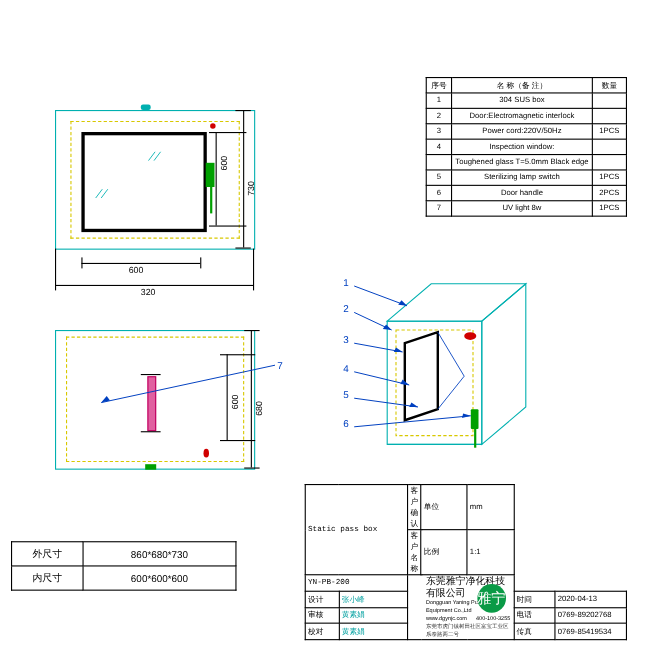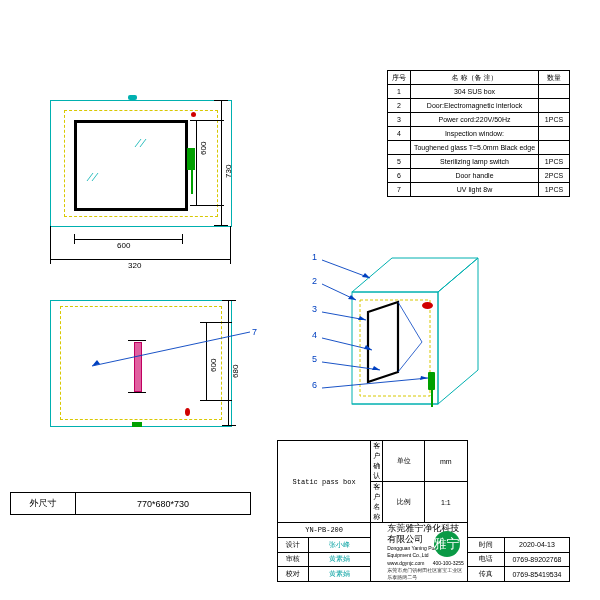--- a/index.html
+++ b/index.html
@@ -59,33 +59,32 @@
     width: 293px;
     border-collapse: collapse;
     font-size: 7px;
     color: #000;
   }
   #titleblock td {
     border: 1px solid #000;
     padding: 0 2px;
     height: 12px;
     font-size: 7px;
-    text-align: center;
     vertical-align: middle;
     font-family: "Liberation Sans", sans-serif;
   }
   .sig { color: #00a0a0; font-size: 7px; }
   .tiny { font-size: 5px; }
 
   
   #sizetable {
     position: absolute;
     left: 10px;
     top: 492px;
-    width: 241px;
+    width: 205px;
     border-collapse: collapse;
     color: #000;
   }
   #sizetable td {
     border: 1px solid #000;
     height: 19px;
     font-size: 9px;
     text-align: center;
     font-family: "Liberation Sans", sans-serif;
   }
@@ -355,18 +354,22 @@
       <td>传真</td>
       <td>0769-85419534</td>
     </tr>
   </tbody>
     </table>
 
   <table id="sizetable">
     <tbody>
         <tr>
       <td class="lab">外尺寸</td>
-      <td>770*680*730</td>
+      <td>860*680*730</td>
+    </tr>
+    <tr>
+      <td class="lab">内尺寸</td>
+      <td>600*600*600</td>
     </tr>
   </tbody>
     </table>
 
 </div>
 
 </body></html>

